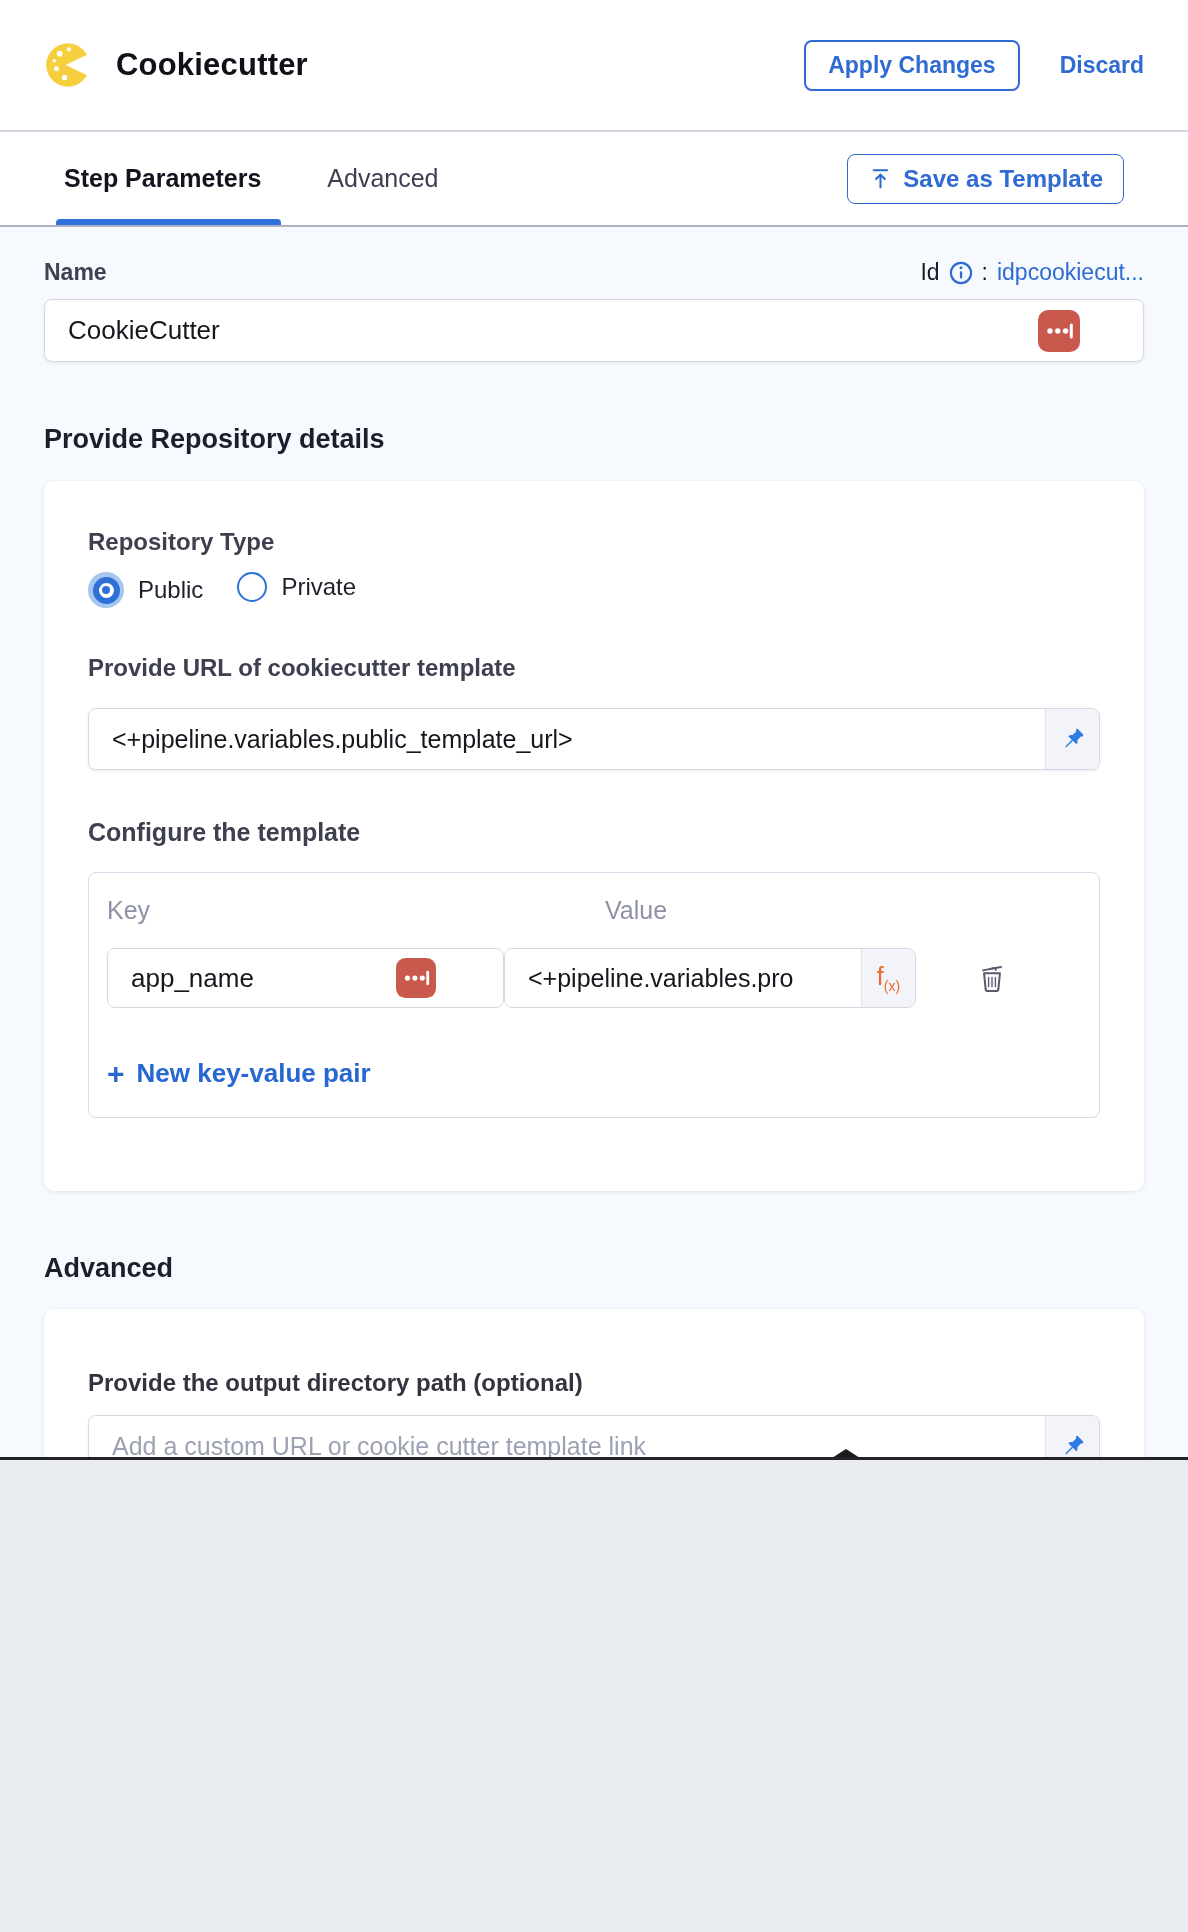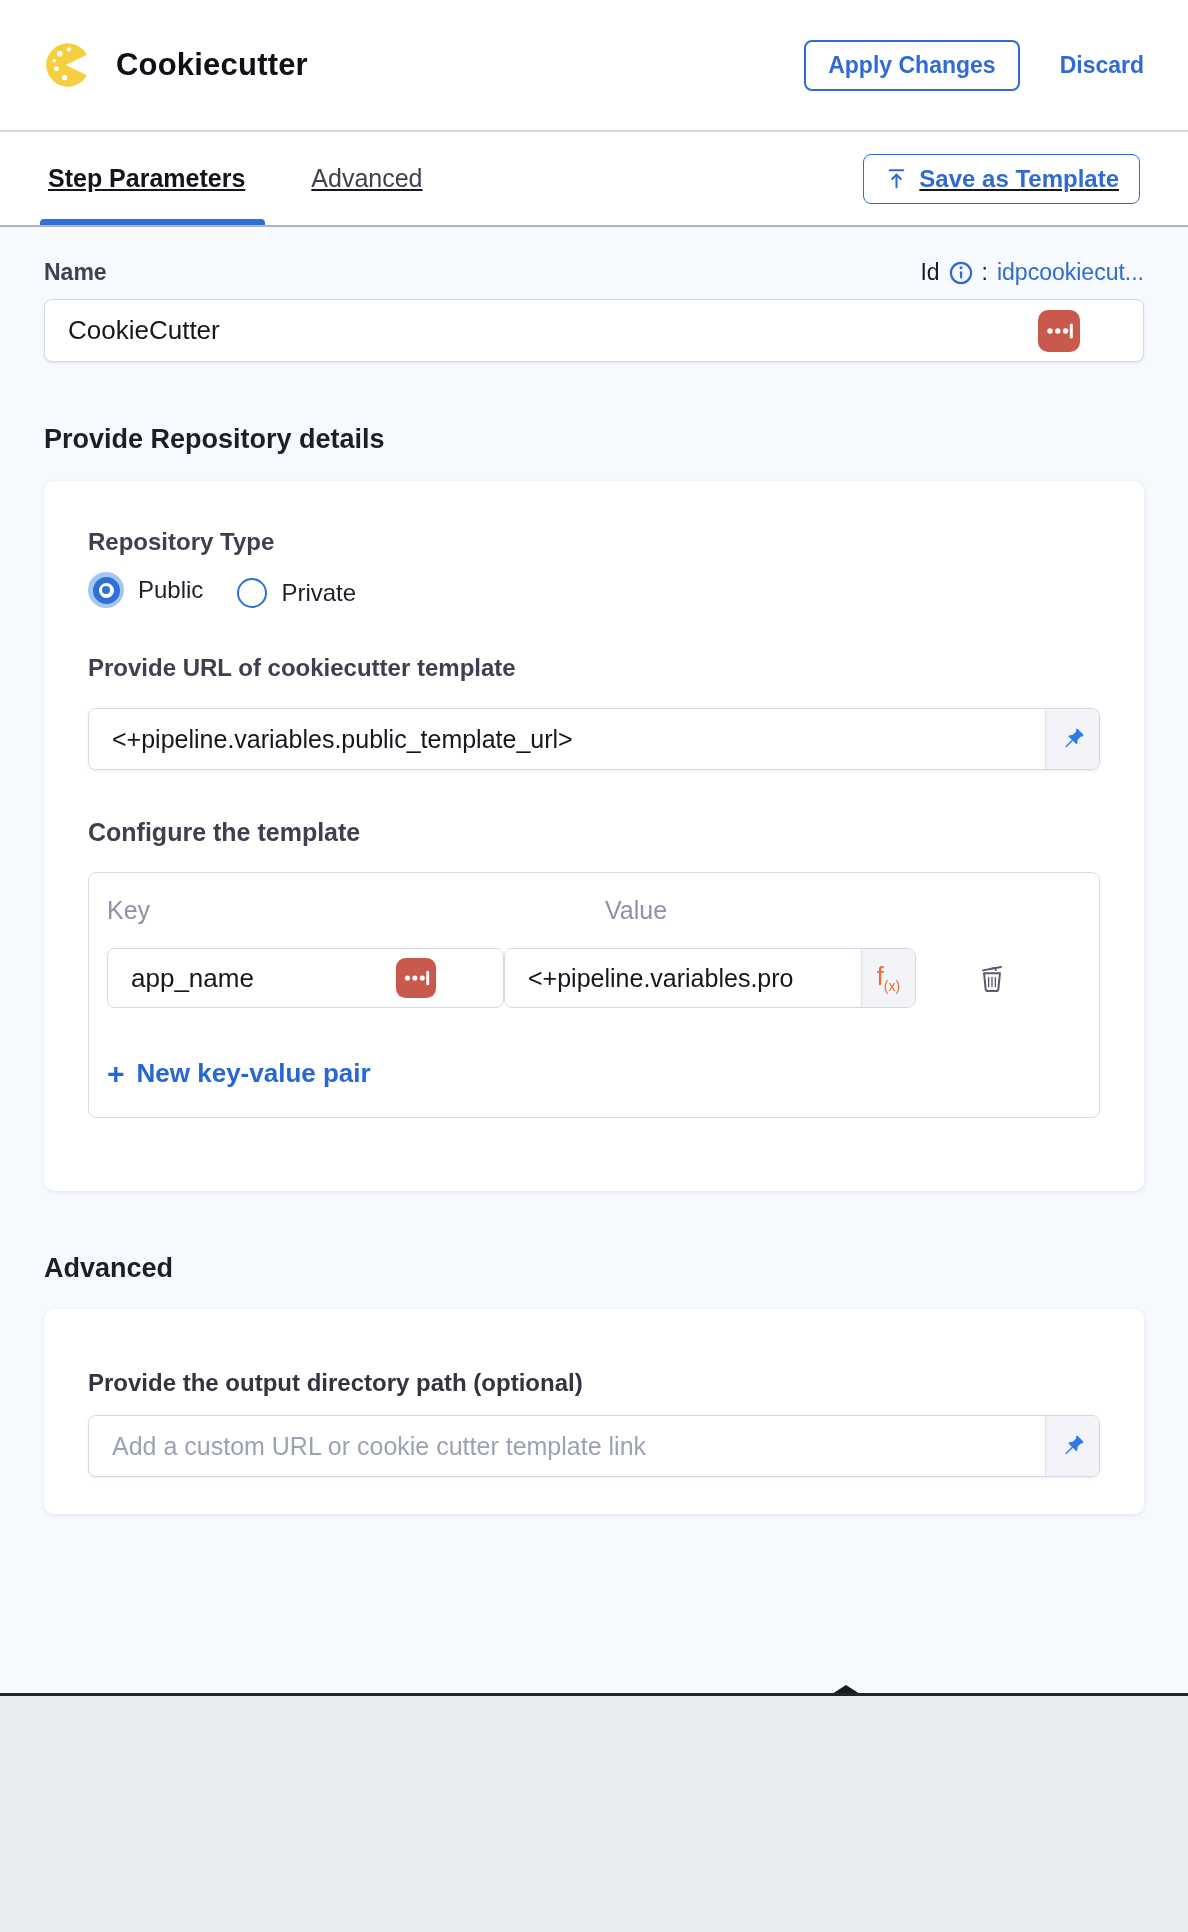--- a/index.html
+++ b/index.html
@@ -1,18 +1,18 @@
 <!DOCTYPE html>
 <html><head>
 <meta charset="utf-8">
 <style>
   * { margin:0; padding:0; box-sizing:border-box; }
   html,body { background:#e9edf2; }
   .page{
-    width:1188px; height:1696px; position:relative; overflow:hidden;
+    width:1188px; height:1460px; position:relative; overflow:hidden;
     background:#f6f9fd;
     font-family:"Liberation Sans", sans-serif;
     color:#16161f;
   }
   
   .topbar{
     height:132px; background:#fff; border-bottom:2px solid #d4d5df;
     display:flex; align-items:center; padding:0 44px;
   }
   .logo{ width:52px; height:52px; flex:0 0 auto; }
@@ -25,21 +25,21 @@
     font-family:"Liberation Sans", sans-serif;
   }
   .apply-btn{ font-size:23px; padding:10px 22px; }
   .link-btn{
     background:none; border:none; color:#2f6bd2; font-size:23px; font-weight:700;
     cursor:pointer; font-family:"Liberation Sans", sans-serif;
   }
   
   .tabbar{
     height:95px; background:#fff; border-bottom:2px solid #b0b1c3;
-    display:flex; align-items:center; padding:0 48px; position:relative;text-decoration:underline;
+    display:flex; align-items:center; padding:0 64px; position:relative;
   }
   .tab{ position:relative; font-size:25px; cursor:pointer; padding:30px 0; }
   .tab + .tab{ margin-left:66px; }
   .tab.active{ font-weight:700; color:#14141f; }
   .tab.inactive{ font-weight:500; color:#3e404f; }
   .tab.active .tab-underline{
     position:absolute; left:-8px; right:-20px; bottom:-2px; height:6px;
     background:#2e6fd9; border-radius:4px 4px 0 0;
   }
   .save-tpl-btn{ margin-left:auto; font-size:24px; padding:10px 20px; border-width:1.7px; }
@@ -66,21 +66,21 @@
 
   .section-title{ margin-top:62px; font-size:27px; font-weight:600; color:#1d1d2c; }
   .card{
     margin-top:26px; background:#fff; border-radius:10px;
     box-shadow:0 1px 4px rgba(40,41,61,.10);
   }
   .card-1{ padding:47px 44px 73px; }
   .card-2{ margin-top:25px; padding:60px 44px 37px; }
 
   .inner-label{ font-size:24px; font-weight:600; color:#3e404f; }
-  .radio-row{ margin-top:16px; display:flex; align-items:flex-end; gap:34px; }
+  .radio-row{ margin-top:16px; display:flex; align-items:flex-start; gap:34px; }
   .radio-opt{ display:flex; align-items:center; gap:14px; cursor:pointer; }
   .radio-sel{ width:36px; height:36px; border-radius:50%; background:#a5c6ef; display:flex; align-items:center; justify-content:center; }
   .radio-sel-mid{ width:27px; height:27px; border-radius:50%; background:#fff; border:6px solid #2e70d8; display:flex; align-items:center; justify-content:center; }
   .radio-sel-dot{ width:8px; height:8px; border-radius:50%; background:#2e70d8; }
   .radio-un{ width:30px; height:30px; border-radius:50%; background:#fff; border:2.6px solid #2e70d8; }
   .radio-label{ font-size:24px; color:#1f1f2c; }
 
   .url-label{ margin-top:46px; }
   .input-group{
     margin-top:26px; height:62px; display:flex; background:#fff;

